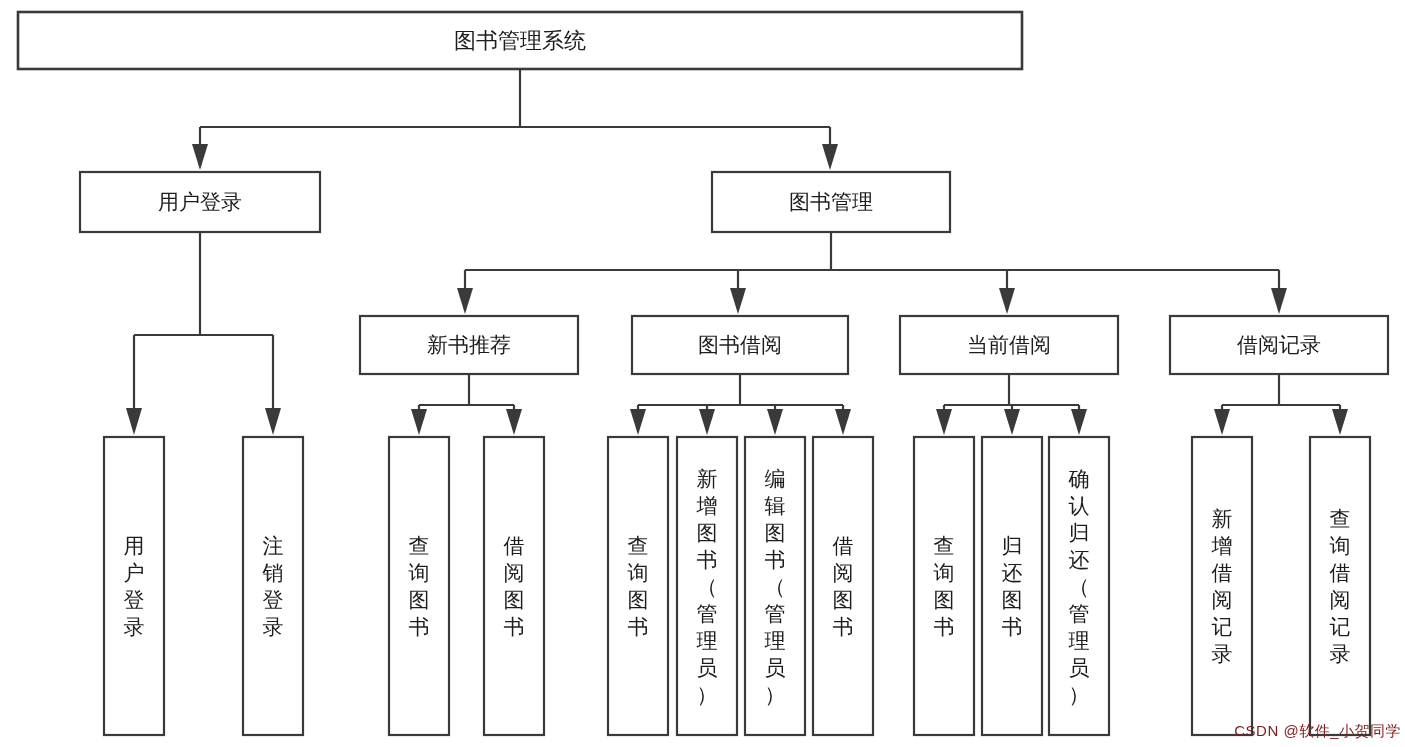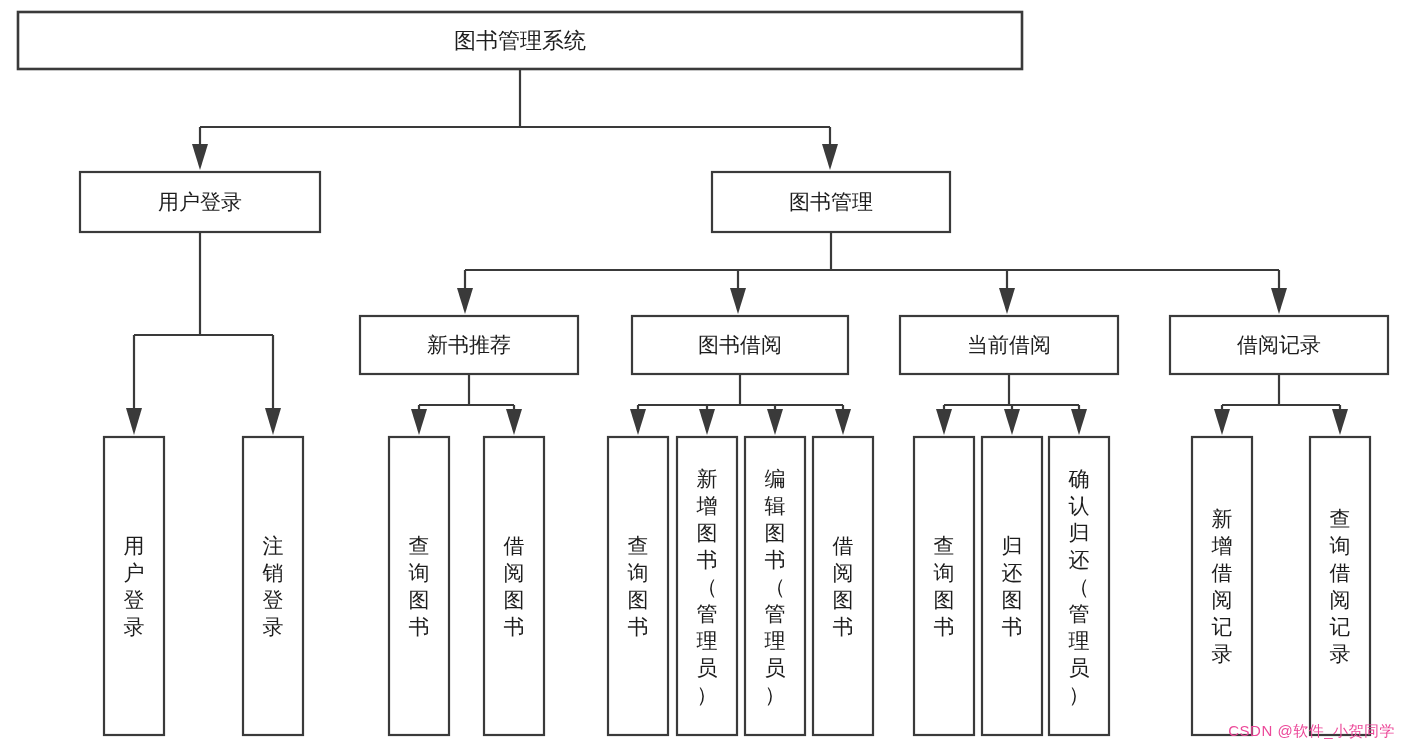--- a/index.html
+++ b/index.html
@@ -57,23 +57,23 @@
     fill: #1d1d1d;
     font-family: "Liberation Sans", "DejaVu Sans", sans-serif;
     font-size: 21px;
     text-anchor: middle;
   }
   .vert-label tspan {
     text-anchor: middle;
   }
   .watermark {
     position: absolute;
-    right: 10px;
+    right: 4px;
     bottom: 6px;
-    color: #ec4899;
+    color: #7f1d1d;
     font-size: 15px;
     font-family: "Liberation Sans", "DejaVu Sans", sans-serif;
     letter-spacing: 0.5px;
     white-space: nowrap;
     user-select: none;
     text-align: center;
   }
 </style>
 </head>
 <body>

